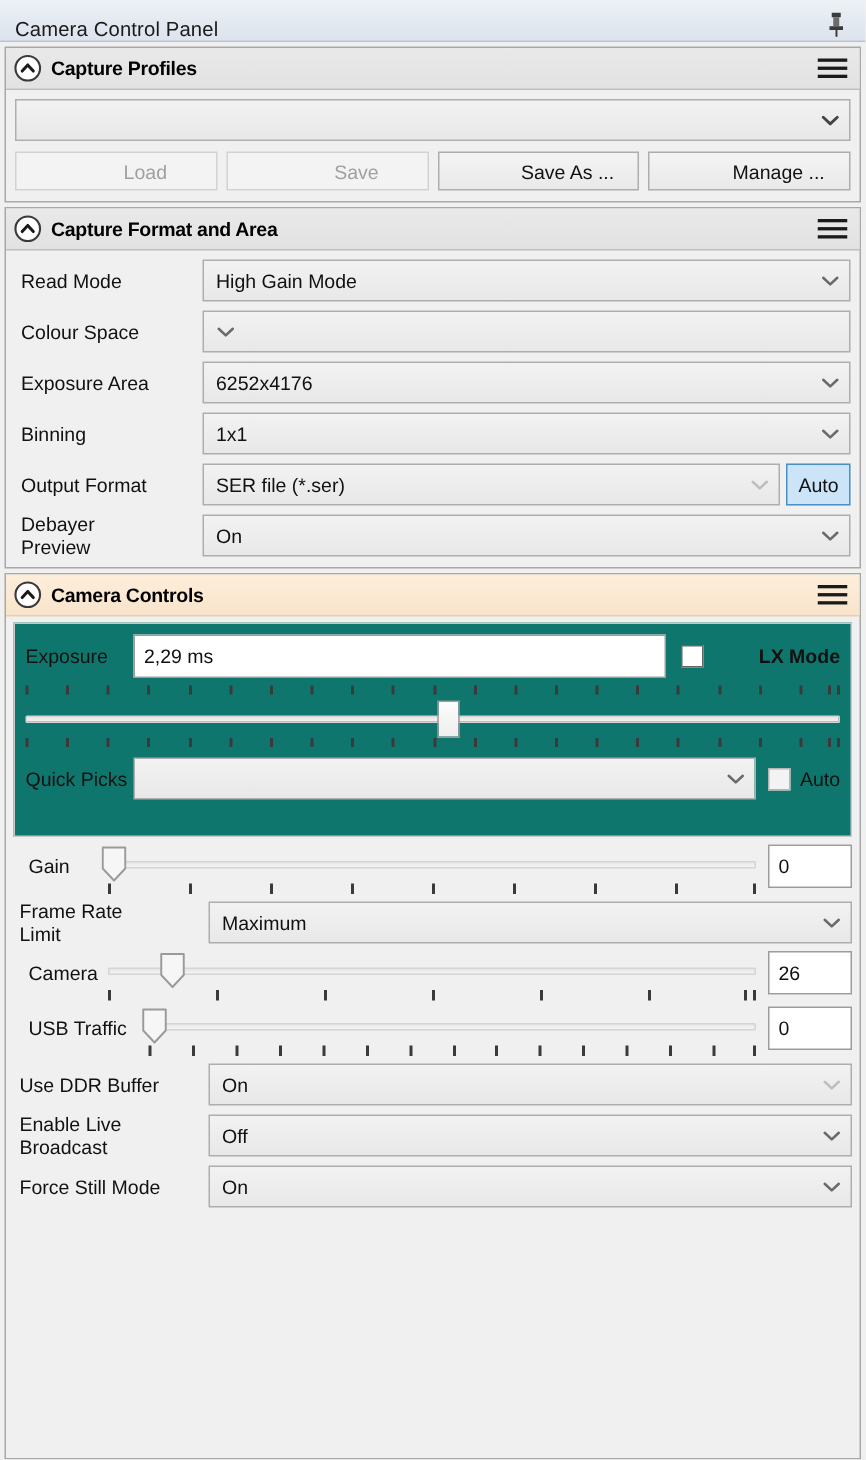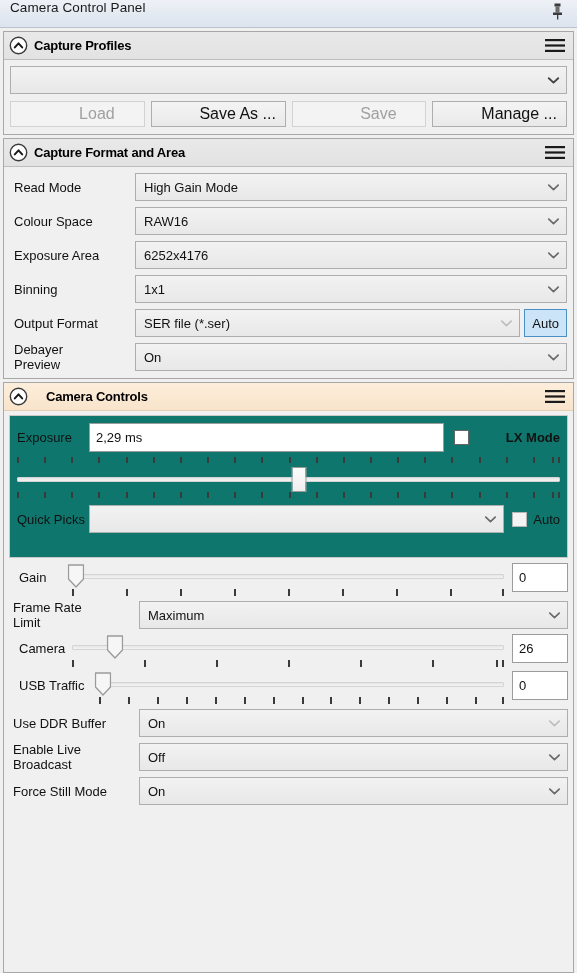--- a/index.html
+++ b/index.html
@@ -14,21 +14,21 @@
   
   .window {
     width: 577px; height: 973px;
     display: flex; flex-direction: column;
     background: #f0f0f0;
   }
   .titlebar {
     height: 28px; flex: 0 0 28px;
     background: linear-gradient(to bottom, #eef2f7 0%, #e3e9f1 55%, #dde4ee 100%);
     border-bottom: 1px solid #b9c2cf;
-    display: flex; align-items: flex-start;
+    display: flex; align-items: flex-end;
     padding: 0 9px 0 10px;
     position: relative;
   }
   .titlebar-text {
     font-size: 13.5px; color: #1a1a1a; letter-spacing: .1px;
     flex: 1 1 auto; white-space: nowrap;
   }
   .pin-btn {
     width: 22px; height: 22px;
     display: flex; align-items: center; justify-content: center;
@@ -52,21 +52,20 @@
   .group-header {
     height: 28px; flex: 0 0 28px;
     display: flex; align-items: center;
     padding: 0 8px 0 5px;
     background: linear-gradient(to bottom, #e9e9e9 0%, #e2e2e2 100%);
     border-bottom: 1px solid #bdbdbd;
   }
   .group-header.accent {
     background: linear-gradient(to bottom, #fdeedb 0%, #f9e4cb 100%);
     border-bottom: 1px solid #e3cfb4;
-    gap: 12px;
   }
   .collapse-icon { flex: 0 0 auto; margin-right: 6px; display:block; }
   .group-title {
     font-size: 13px; font-weight: bold; color: #000;
     flex: 1 1 auto; white-space: nowrap; letter-spacing: -0.2px;
   }
   .burger { flex: 0 0 auto; display: block; }
 
   .group-content { padding: 5px 6px 6px 6px; }
 
@@ -101,21 +100,21 @@
   }
   .combo .val { flex: 1 1 auto; white-space: nowrap; overflow: hidden; }
   .chev { flex: 0 0 auto; display: block; }
   .combo.disabled .chev { opacity: .35; }
 
   
   .btnrow { display: flex; gap: 6px; padding: 2px 0 1px 0; }
   .btn {
     flex: 1 1 0;
     height: 26px;
-    font-size: 16px;
+    font-size: 13px;
     font-family: "Liberation Sans", sans-serif;
     display: flex; align-items: center; justify-content: center;
     border: 1px solid #adadad;
     background: linear-gradient(to bottom, #f4f4f4 0%, #e9e9e9 100%);
     color: #111;
     white-space: nowrap;
     padding-left: 39px;
   }
   .btn.disabled {
     border-color: #d2d2d2;
@@ -237,22 +236,22 @@
         <div class="row">
           <div class="combo">
             <span class="val"></span>
             <svg class="chev" width="13" height="9" viewBox="0 0 13 9">
               <path d="M1.8 2.2 L6.5 6.6 L11.2 2.2" fill="none" stroke="#454545" stroke-width="1.9" stroke-linecap="round" stroke-linejoin="round"></path>
             </svg>
           </div>
         </div>
         <div class="btnrow">
           <div class="btn disabled">Load</div>
+          <div class="btn disabled">Save</div>
           <div class="btn">Save As ...</div>
-          <div class="btn disabled">Save</div>
           <div class="btn">Manage ...</div>
         </div>
       </div>
     </div>
 
     <div class="group">
       <div class="group-header">
         <svg class="collapse-icon" width="19" height="19" viewBox="0 0 19 19">
           <circle cx="9.5" cy="9.5" r="8.2" fill="#fff" stroke="#3a3a3a" stroke-width="1.4"></circle>
           <path d="M5.8 11.4 L9.5 7.3 L13.2 11.4" fill="none" stroke="#1a1a1a" stroke-width="2" stroke-linecap="round" stroke-linejoin="round"></path>
@@ -272,21 +271,20 @@
             <span class="val">High Gain Mode</span>
             <svg class="chev" width="13" height="9" viewBox="0 0 13 9">
               <path d="M1.8 2.2 L6.5 6.6 L11.2 2.2" fill="none" stroke="#6a6a6a" stroke-width="1.7" stroke-linecap="round" stroke-linejoin="round"></path>
             </svg>
           </div>
         </div>
 
         <div class="row">
           <span class="lbl w1">Colour Space</span>
           <div class="combo">
-            <span class="val">RAW16</span>
             <svg class="chev" width="13" height="9" viewBox="0 0 13 9">
               <path d="M1.8 2.2 L6.5 6.6 L11.2 2.2" fill="none" stroke="#6a6a6a" stroke-width="1.7" stroke-linecap="round" stroke-linejoin="round"></path>
             </svg>
           </div>
         </div>
 
         <div class="row">
           <span class="lbl w1">Exposure Area</span>
           <div class="combo">
             <span class="val">6252x4176</span>

